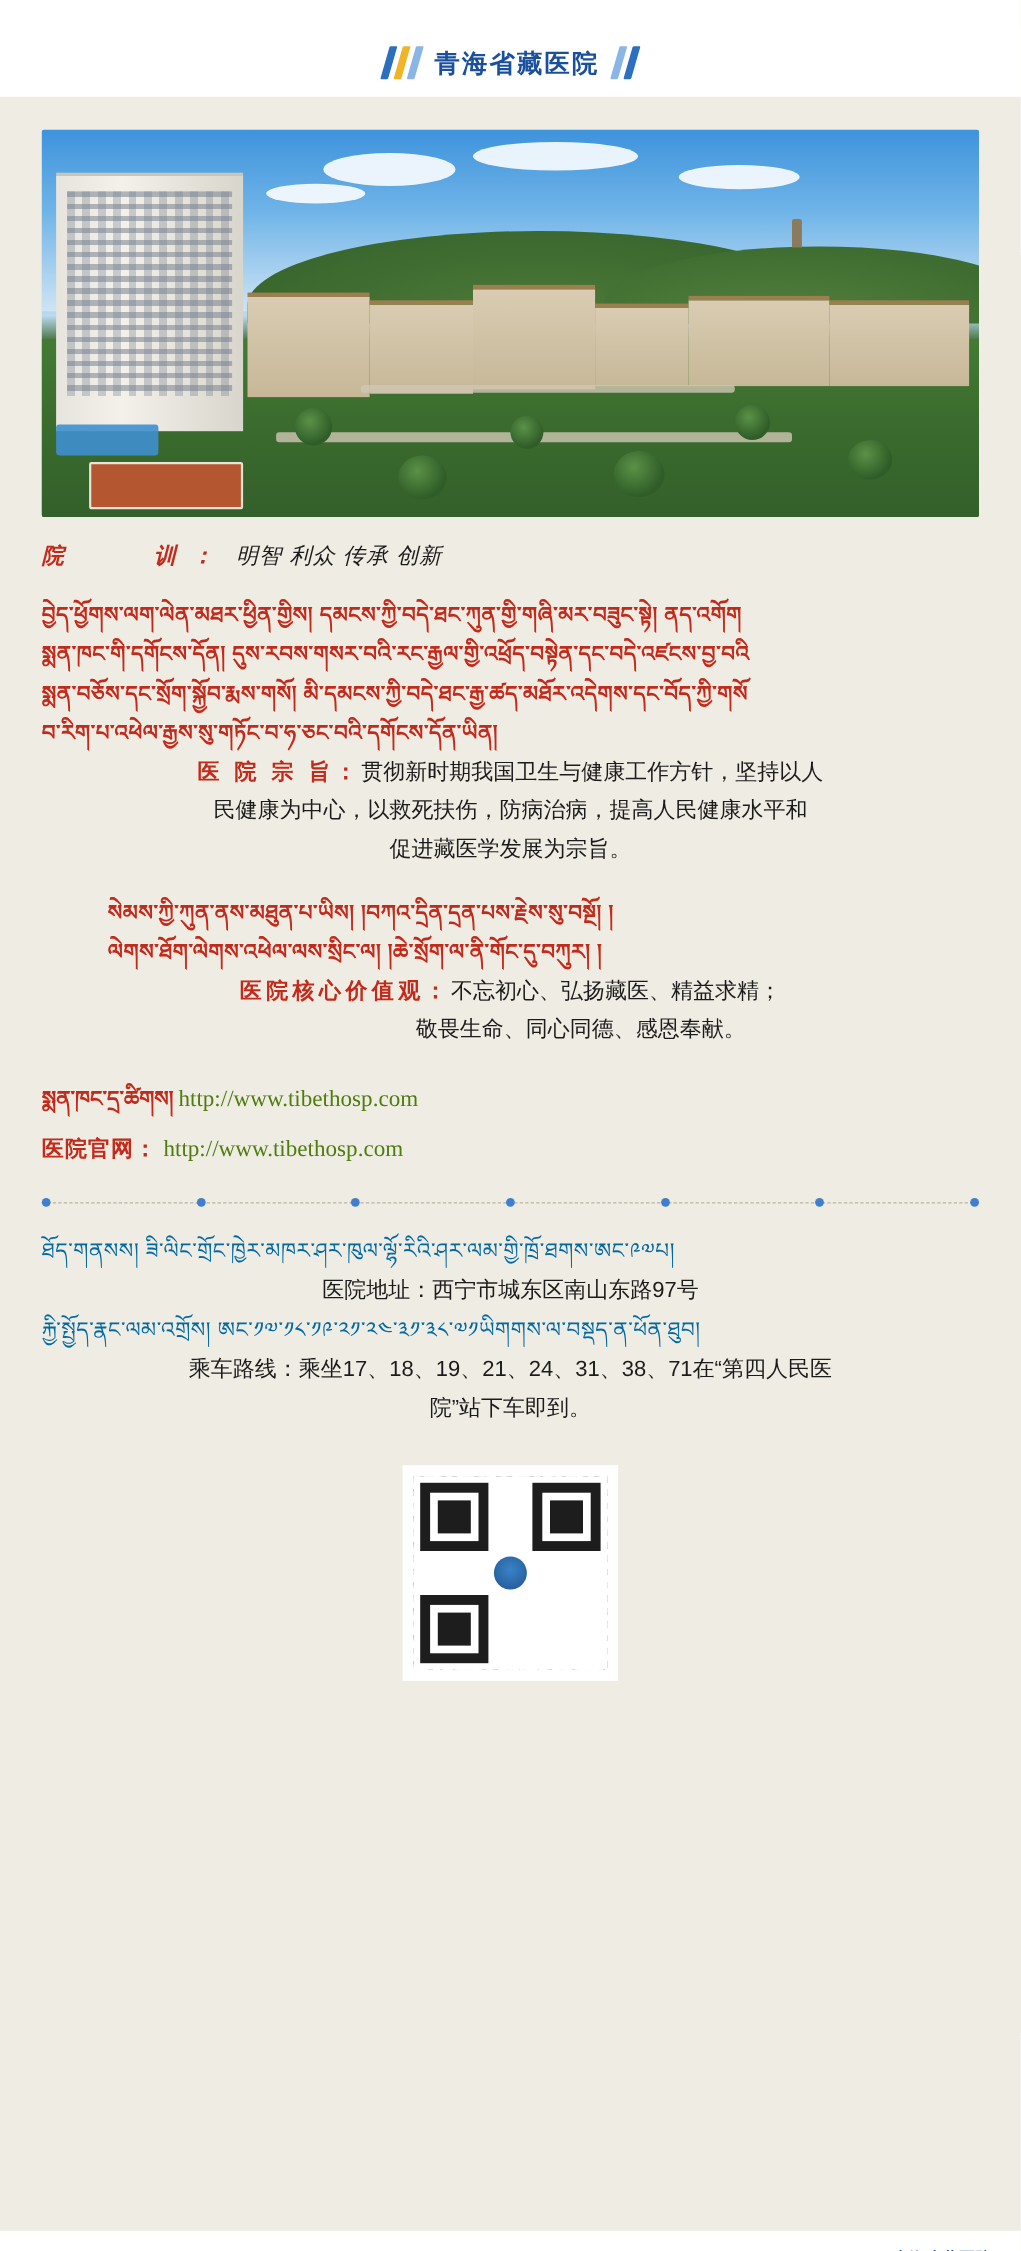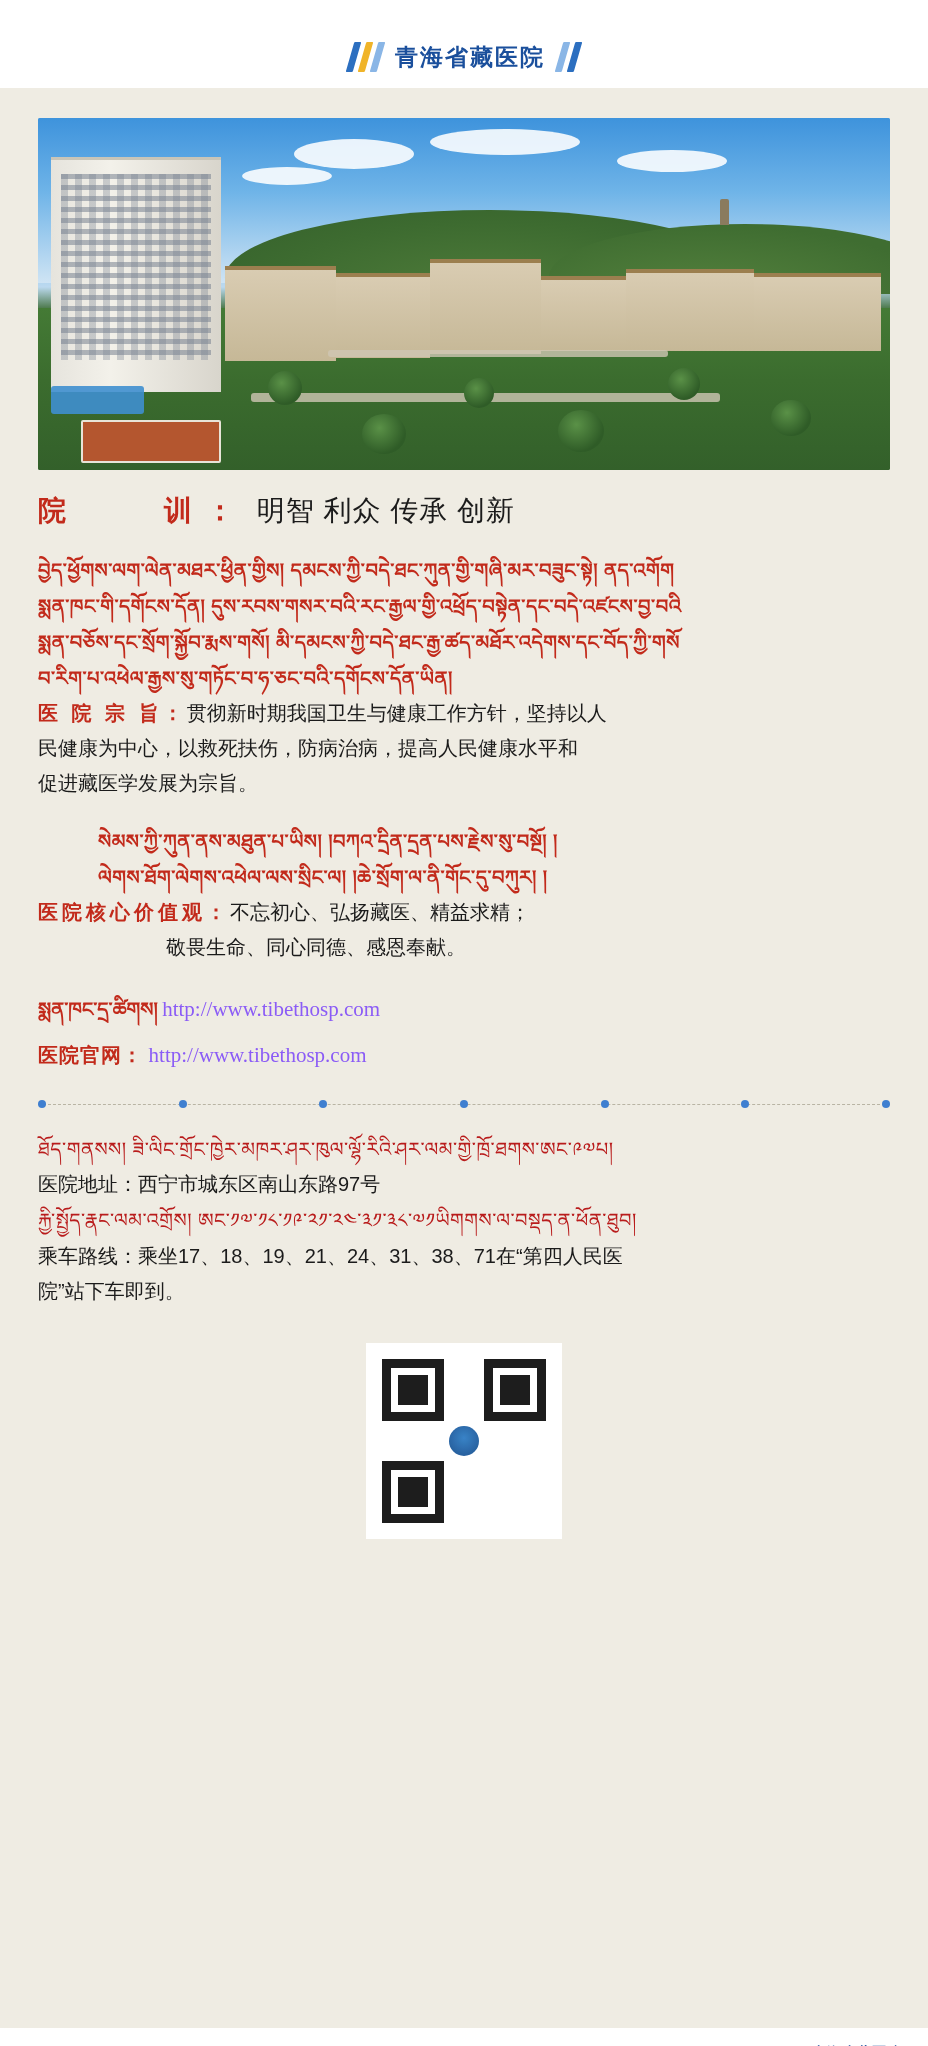--- a/index.html
+++ b/index.html
@@ -126,63 +126,65 @@
     margin-top: 22px;
   }
   .tib {
     color: #c22a1b;
     font-weight: bold;
     font-size: 19.5px;
     line-height: 1.85;
     letter-spacing: .5px;
   }
   .tib.black {
-    color: #b91c1c;
+    color: #0369a1;
     font-weight: normal;
   }
   .tib-line {
     display: block;
     white-space: nowrap;
     overflow: hidden;
   }
   .cn {
     font-size: 20px;
     line-height: 1.75;
     color: #1b1b1b;
+    text-align: center;
   }
   .cn .label {
     color: #c22a1b;
     font-weight: bold;
     letter-spacing: 4px;
   }
   .cn-indent {
     display: block;
     padding-left: 128px;
   }
   .motto-row {
-    font-size: 28px;
+    font-size: 20px;
     color: #1b1b1b;
     letter-spacing: 1px;
+    font-style: italic;
   }
   .motto-row .label {
     color: #c22a1b;
     font-weight: bold;
     letter-spacing: 14px;
   }
   .url {
     color: #1b1b1b;
     font-size: 20px;
   }
   .url-cn .label {
     color: #c22a1b;
     font-weight: bold;
     letter-spacing: 1px;
   }
   .url-link {
-    color: #8b5cf6;
+    color: #4d7c0f;
     text-decoration: none;
     font-family: "Liberation Serif", serif;
     font-size: 21px;
   }
   .tib-url {
     color: #c22a1b;
     font-weight: bold;
     font-size: 19.5px;
   }
   

